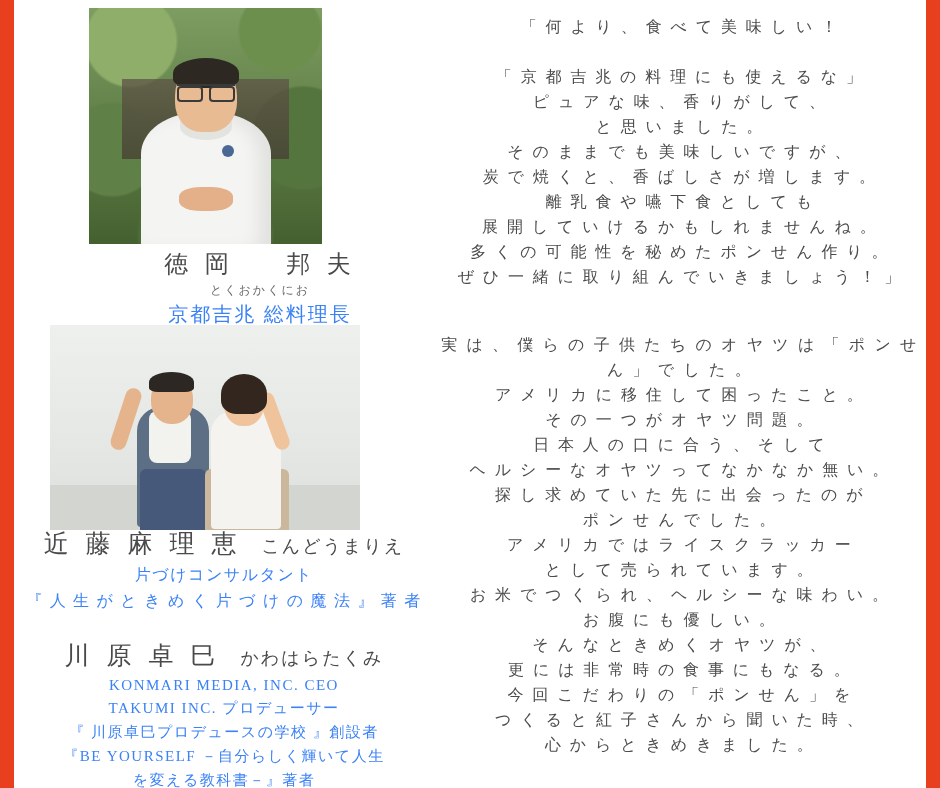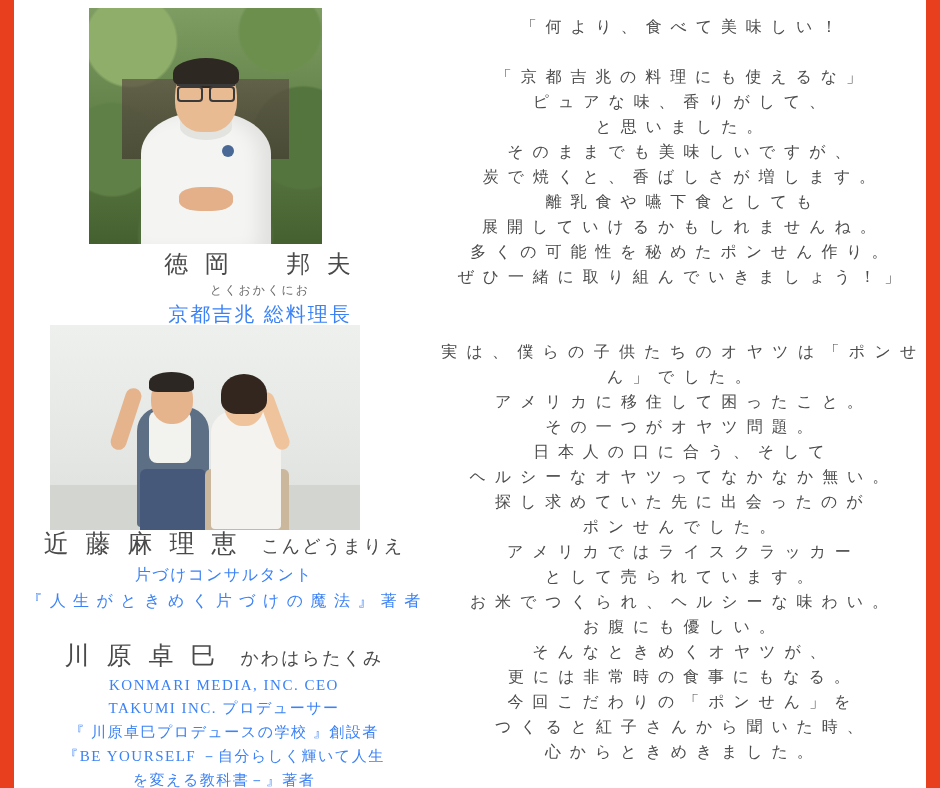--- a/index.html
+++ b/index.html
@@ -295,21 +295,21 @@
     width: 492px;
     height: 788px;
     text-align: center;
   }
   .quote-block {
     position: absolute;
     left: 0; top: 14px; width: 492px;
   }
   .story-block {
     position: absolute;
-    left: 0; top: 339px; width: 492px;
+    left: 0; top: 332px; width: 492px;
   }
   .rline {
     font-size: 16px;
     letter-spacing: 2.2px;
     color: #4c4c4c;
     line-height: 25px;
   }
   .rline.blank { height: 25px; }
   .rline.wide { letter-spacing: 2.4px; }
 </style>

